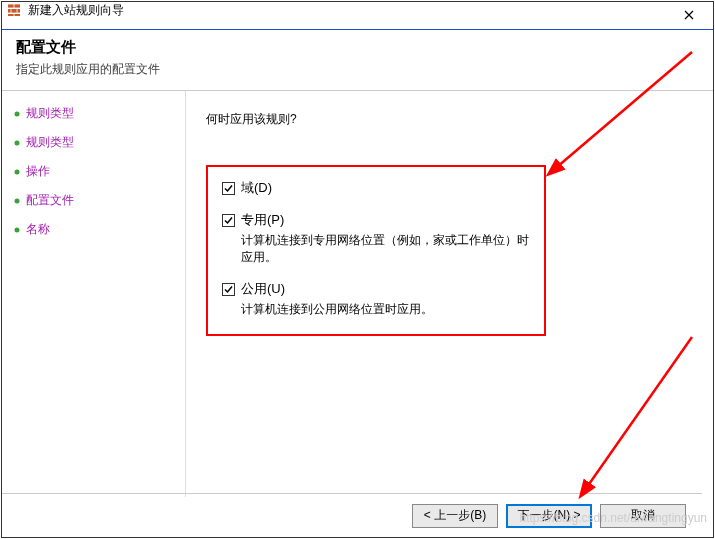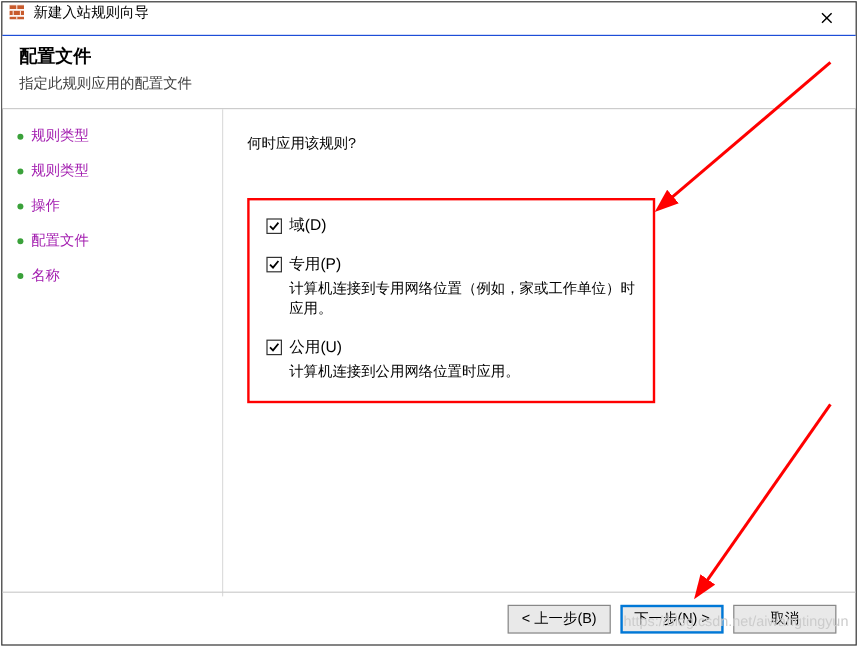--- a/index.html
+++ b/index.html
@@ -23,21 +23,21 @@
     .main { flex: 1; padding: 20px 20px 10px 20px; position: relative; border-left: 1px solid #ddd; }
     .prompt { font-size: 12px; margin-bottom: 37px; }
     .options-box { border: 2px solid #ff0000; padding: 12px 14px 16px 14px; width: 340px; }
     .option { margin-bottom: 14px; }
     .option:last-child { margin-bottom: 0; }
     .option-row { display: flex; align-items: center; }
     .checkbox { width: 13px; height: 13px; border: 1px solid #333; margin-right: 6px; display: inline-flex; align-items: center; justify-content: center; }
     .checkbox svg { width: 11px; height: 11px; }
     .option-label { font-size: 13px; }
     .option-desc { font-size: 12px; margin-left: 19px; margin-top: 3px; }
-    .footer { position: absolute; bottom: 0; left: 0; right: 0; height: 44px; display: flex; align-items: center; justify-content: flex-end; padding: 5px 16px; gap: 8px; border-top: 1px solid #ccc; }
+    .footer { position: absolute; bottom: 0; left: 0; right: 11px; height: 44px; display: flex; align-items: center; justify-content: flex-end; padding: 5px 16px; gap: 8px; border-top: 1px solid #ccc; }
     .btn { min-width: 86px; height: 24px; border: 1px solid #888; background: #e9e9e9; font-size: 12px; cursor: pointer; font-family: inherit; }
     .btn.primary { border: 2px solid #0078d7; }
     .watermark { position: absolute; right: 8px; bottom: 14px; color: #ccc; font-size: 12px; pointer-events: none; font-family: Liberation Sans, sans-serif; }
     .arrow { position: absolute; pointer-events: none; }
   </style>
 </head>
 <body>
 
 <div class="window">
   <div class="titlebar">

